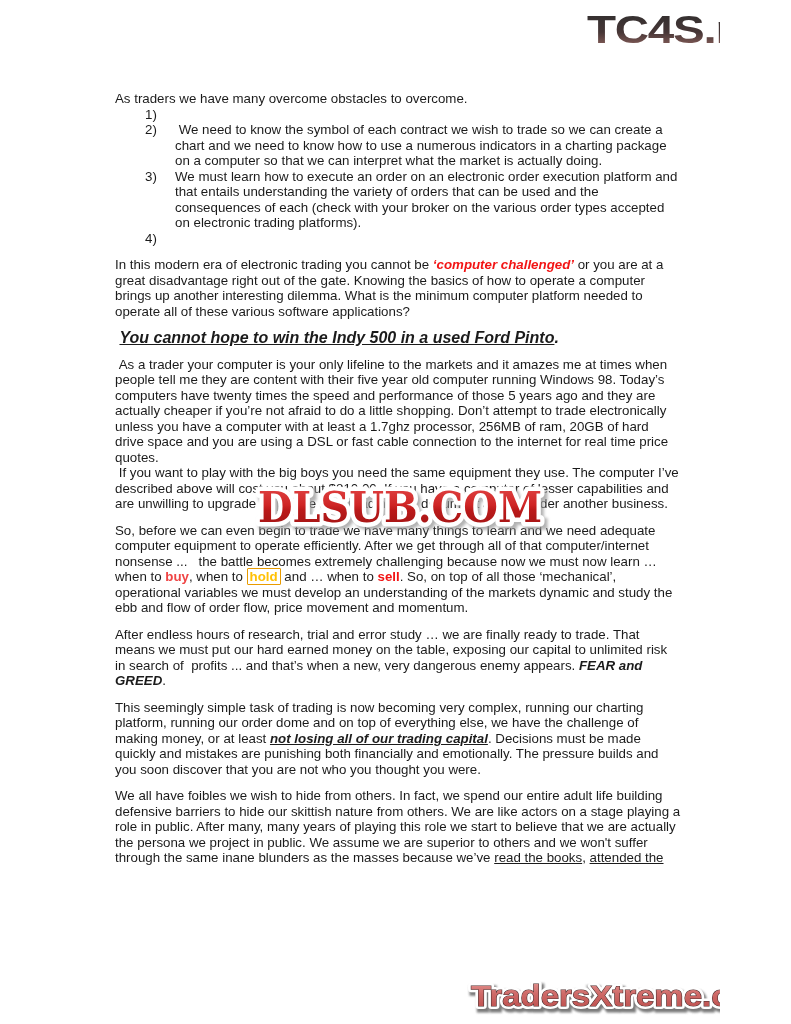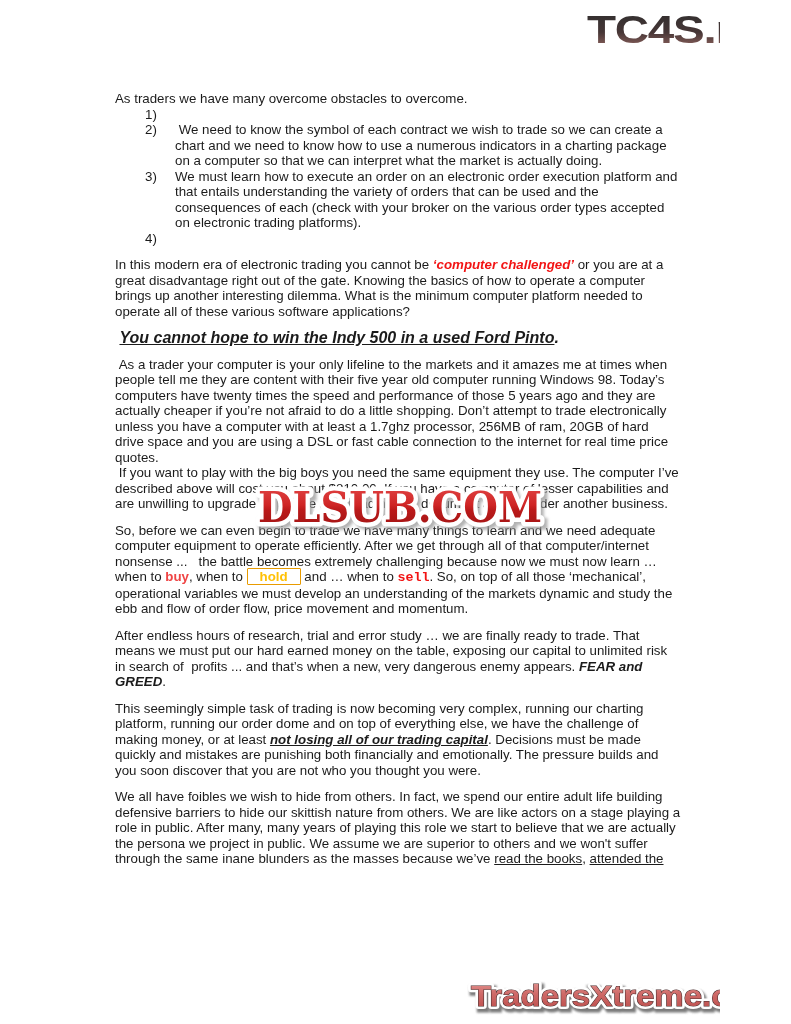--- a/index.html
+++ b/index.html
@@ -21,22 +21,22 @@
   .olist{margin:0 0 11px 0;}
   .li{display:flex;}
   .num{flex:0 0 60px;box-sizing:border-box;padding-left:30px;}
   .li-text{flex:1 1 auto;}
   .run{white-space:pre-wrap;}
   .red-bold-italic{color:#f21414;font-weight:bold;font-style:italic;}
   .bold-italic{font-weight:bold;font-style:italic;}
   .bold-italic-underline{font-weight:bold;font-style:italic;text-decoration:underline;}
   .underline{text-decoration:underline;}
   .blue-bold{color:#ef4444;font-weight:bold;}
-  .red-bold{color:#f21414;font-weight:bold;font-family:Liberation Mono, monospace;}
-  .gold-box{color:#ffc105;font-weight:bold;border:1px solid #e89b00;padding:0 12px;border-radius:1px;}
+  .red-bold{color:#f21414;font-weight:bold;}
+  .gold-box{color:#ffc105;font-weight:bold;border:1px solid #e89b00;padding:0 2px;border-radius:1px;}
   
   .logo-top{position:absolute;left:580px;top:4px;}
   .wm-center{position:absolute;left:248px;top:483px;}
   .logo-bottom{position:absolute;left:460px;top:975px;}
 </style>
 </head>
 <body>
 
 <div class="page">
 

